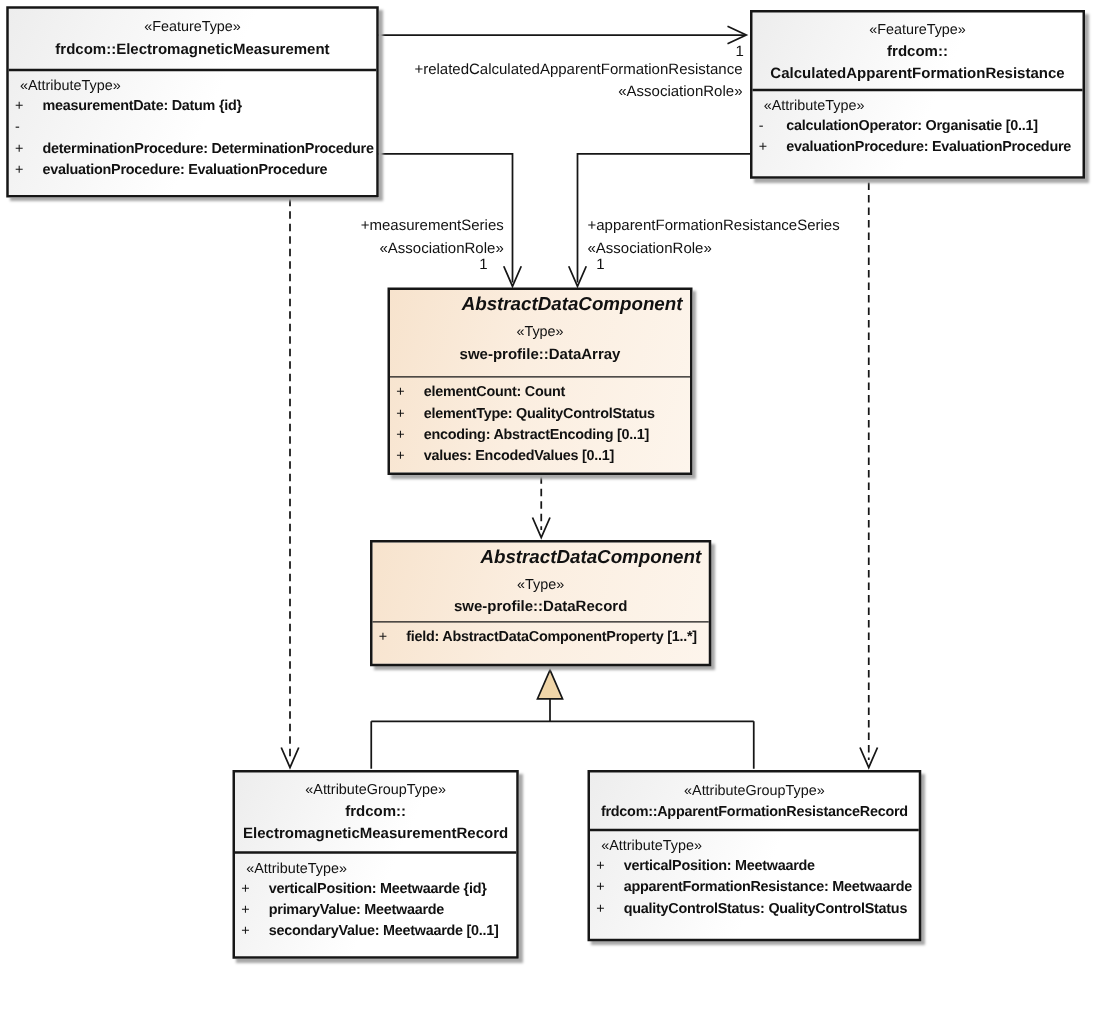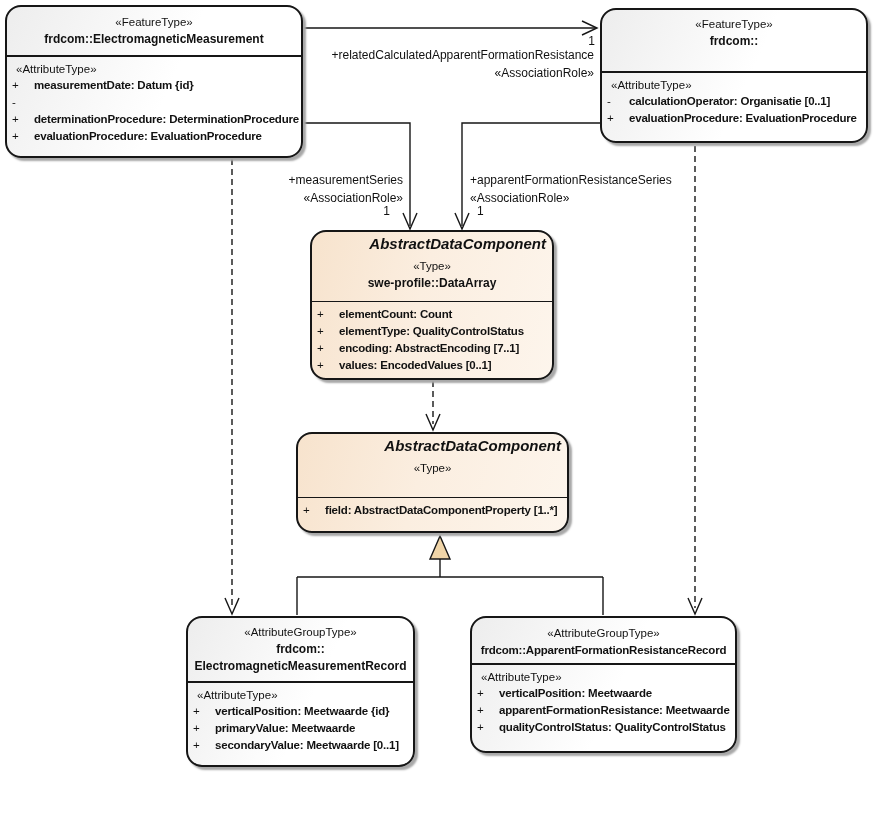--- a/index.html
+++ b/index.html
@@ -5,21 +5,21 @@
   html,body{margin:0;padding:0;}
   body{
     width:884px;height:815px;position:relative;background:#ffffff;
     font-family:"Liberation Sans", sans-serif;color:#111;overflow:hidden;
   }
   #canvas{position:absolute;inset:0;}
   svg.wires{position:absolute;left:0;top:0;pointer-events:none;}
 
   .uml-box{
     position:absolute;box-sizing:border-box;
-    border:2px solid #161616;border-radius:16px;
+    border:2px solid #161616;border-radius:0;
     box-shadow:3px 3px 2px #a8a8a8;
     background:linear-gradient(115deg,#ededed 0%,#ffffff 55%);
   }
   .uml-box.peach{
     background:linear-gradient(105deg,#f7e3cd 0%,#fbeee0 45%,#fdf5ec 100%);
   }
   .hdr{box-sizing:border-box;text-align:center;overflow:hidden;}
   .hdr .st{font-size:11.5px;line-height:17px;}
   .hdr .nm{font-size:12px;font-weight:bold;line-height:17px;white-space:nowrap;}
   .hdr .parent{
@@ -119,20 +119,21 @@
         <span class="vis">+</span>
         <span class="txt">evaluationProcedure: EvaluationProcedure</span>
       </div>
     </div>
   </div>
 
   <div class="uml-box" style="left:600px;top:8px;width:268px;height:135px;">
     <div class="hdr" style="height:61px;padding-top:6px;">
       <div class="st">«FeatureType»</div>
       <div class="nm">frdcom::</div>
+      <div class="nm">CalculatedApparentFormationResistance</div>
     </div>
     <div class="body">
       <div class="attr-st">«AttributeType»</div>
       <div class="row">
         <span class="vis">-</span>
         <span class="txt">calculationOperator: Organisatie [0..1]</span>
       </div>
       <div class="row">
         <span class="vis">+</span>
         <span class="txt">evaluationProcedure: EvaluationProcedure</span>
@@ -150,33 +151,34 @@
       <div class="row">
         <span class="vis">+</span>
         <span class="txt">elementCount: Count</span>
       </div>
       <div class="row">
         <span class="vis">+</span>
         <span class="txt">elementType: QualityControlStatus</span>
       </div>
       <div class="row">
         <span class="vis">+</span>
-        <span class="txt">encoding: AbstractEncoding [7..1]</span>
+        <span class="txt">encoding: AbstractEncoding [0..1]</span>
       </div>
       <div class="row">
         <span class="vis">+</span>
         <span class="txt">values: EncodedValues [0..1]</span>
       </div>
     </div>
   </div>
 
   <div class="uml-box peach" style="left:296px;top:432px;width:273px;height:101px;">
     <div class="hdr" style="height:63px;">
       <div class="parent">AbstractDataComponent</div>
       <div class="st typ">«Type»</div>
+      <div class="nm">swe-profile::DataRecord</div>
     </div>
     <div class="body">
       <div class="row">
         <span class="vis">+</span>
         <span class="txt">field: AbstractDataComponentProperty [1..*]</span>
       </div>
     </div>
   </div>
 
   <div class="uml-box" style="left:186px;top:616px;width:229px;height:151px;">

